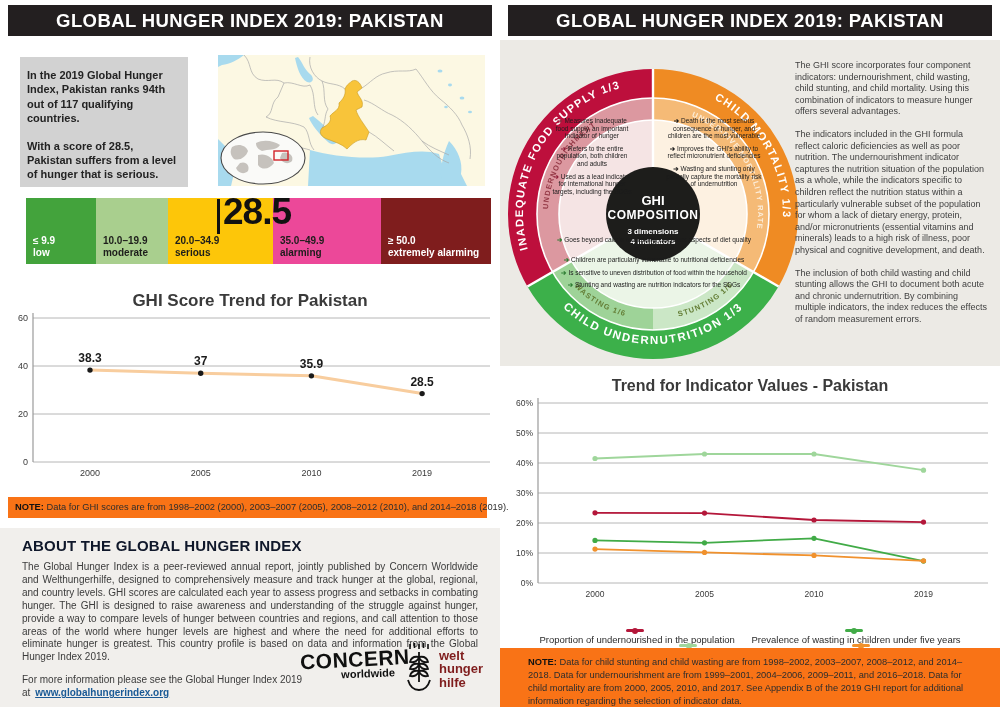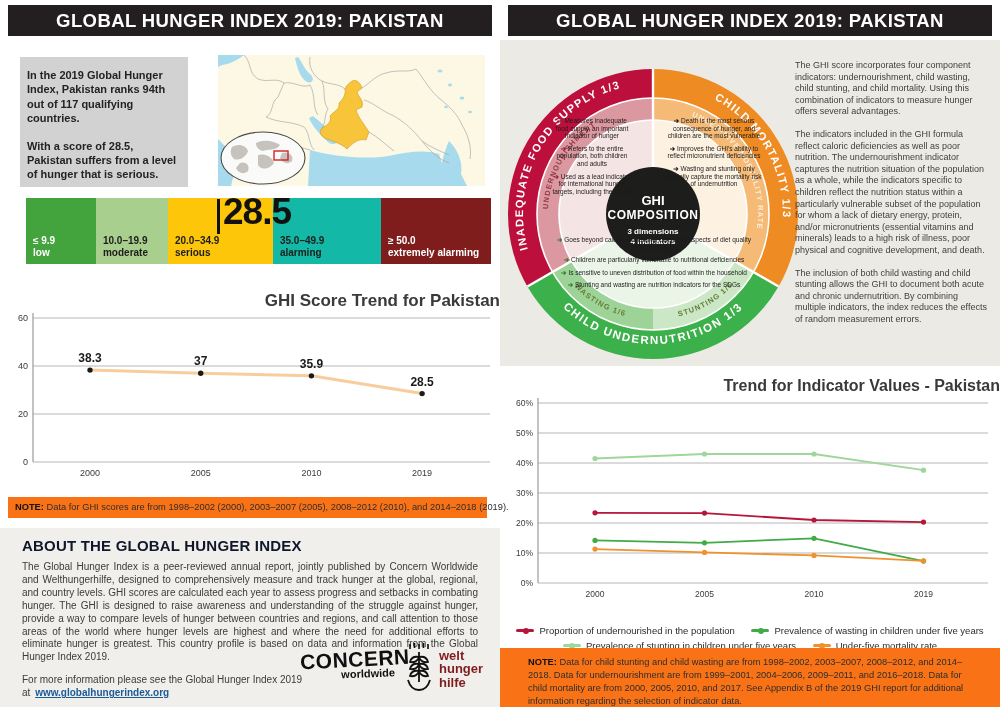--- a/index.html
+++ b/index.html
@@ -23,21 +23,21 @@
 
   
   .scalebar{left:20px;top:198px;width:465px;height:66px;display:flex;margin-left:6px;}
   .seg{position:relative;height:100%;}
   .seg-1{width:15.05%;} .seg-2{width:15.48%;} .seg-3{width:22.58%;} .seg-4{width:23.23%;} .seg-5{width:23.66%;}
   .seg-label{position:absolute;left:7px;bottom:6px;font-size:10px;font-weight:bold;line-height:11.5px;}
   .marker-line{left:217px;top:199px;width:2.5px;height:35px;background:#111;}
   .marker-num{left:223px;top:191px;font-size:37px;font-weight:bold;letter-spacing:-1px;color:#111;}
 
   
-  .chart-title{font-weight:bold;color:#3a3a3a;text-align:right;}
+  .chart-title{font-weight:bold;color:#3a3a3a;text-align:center;}
   .c1-title{left:0;top:291px;width:500px;font-size:17px;}
   .c2-title{left:500px;top:377px;width:500px;font-size:16px;}
 
   
   .notebar{background:#f97316;font-size:9.3px;color:#2d2d2d;box-sizing:border-box;}
   .note-l{left:8px;top:497px;width:479px;height:21px;line-height:21px;padding-left:7px;white-space:nowrap;}
   .note-r{left:500px;top:648px;width:500px;height:59px;padding:8px 28px;line-height:13px;}
   .notebar b{color:#111;}
 
   
@@ -67,21 +67,21 @@
   .bul-right{left:666px;top:117px;width:96px;}
   .bul-bottom{left:556px;top:236px;width:196px;}
   .bul .ar{font-weight:bold;}
   .bul-left .ar{color:#8f1f38;}
   .bul-right .ar{color:#1d1d1d;}
   .bul-bottom .ar{color:#2e7d33;}
 
   
   .legend{left:500px;top:621px;width:500px;text-align:center;font-size:9.5px;color:#2b2b2b;}
   .legend-row{height:15px;line-height:15px;}
-  .lg-item{display:inline-flex;align-items:center;margin:0 7px;white-space:nowrap;}
+  .lg-item{display:inline-flex;align-items:center;margin:0 7px;white-space:nowrap;flex-direction:column;}
   .lg-mark{position:relative;width:18px;height:3px;border-radius:2px;margin-right:5px;flex:none;}
   .lg-mark::after{content:"";position:absolute;left:6.5px;top:-1.5px;width:6px;height:6px;border-radius:50%;background:inherit;}
 
   svg text{font-family:"Liberation Sans",sans-serif;}
 </style>
 </head>
 <body>
 
 <div class="sheet">
 
@@ -146,21 +146,21 @@
       <span>low</span></div>
     </div>
     <div class="seg seg-2" style="background: rgb(169, 207, 142); color: rgb(29, 29, 27);">
       <div class="seg-label"><span>10.0–19.9</span><br>
       <span>moderate</span></div>
     </div>
     <div class="seg seg-3" style="background: rgb(253, 198, 9); color: rgb(29, 29, 27);">
       <div class="seg-label"><span>20.0–34.9</span><br>
       <span>serious</span></div>
     </div>
-    <div class="seg seg-4" style="background: #14b8a6; color: rgb(29, 29, 27);">
+    <div class="seg seg-4" style="background: #ec4899; color: rgb(29, 29, 27);">
       <div class="seg-label"><span>35.0–49.9</span><br>
       <span>alarming</span></div>
     </div>
     <div class="seg seg-5" style="background: #7f1d1d; color: rgb(255, 255, 255);">
       <div class="seg-label"><span>≥ 50.0</span><br>
       <span>extremely alarming</span></div>
     </div>
   </div>
   <div class="abs marker-line"></div>
   <div class="abs marker-num">28.5</div>

